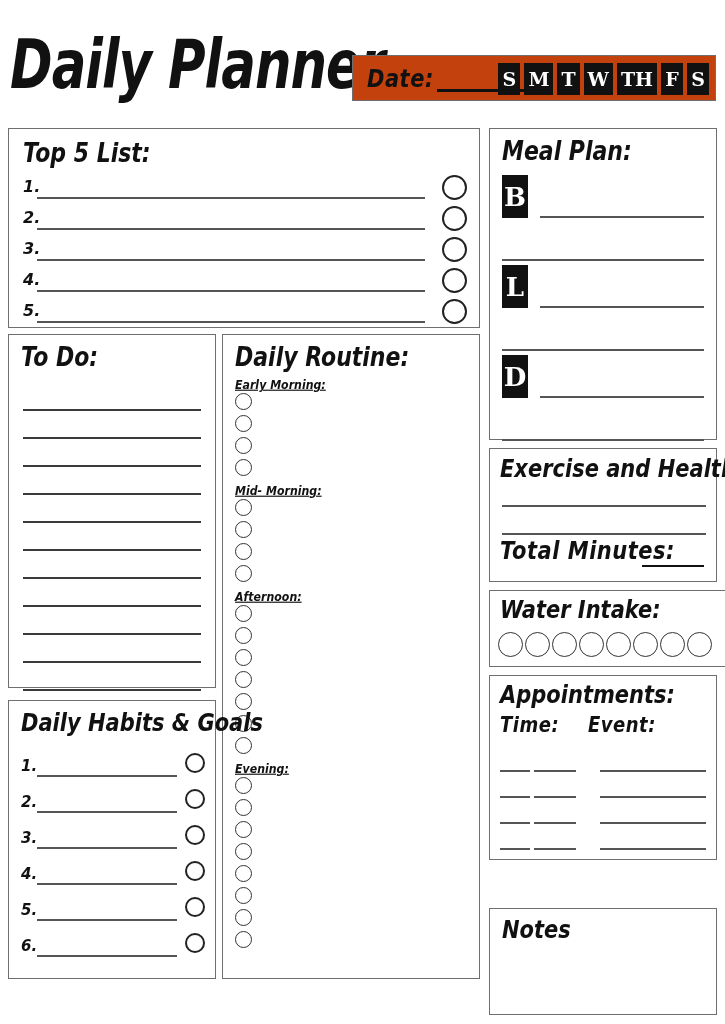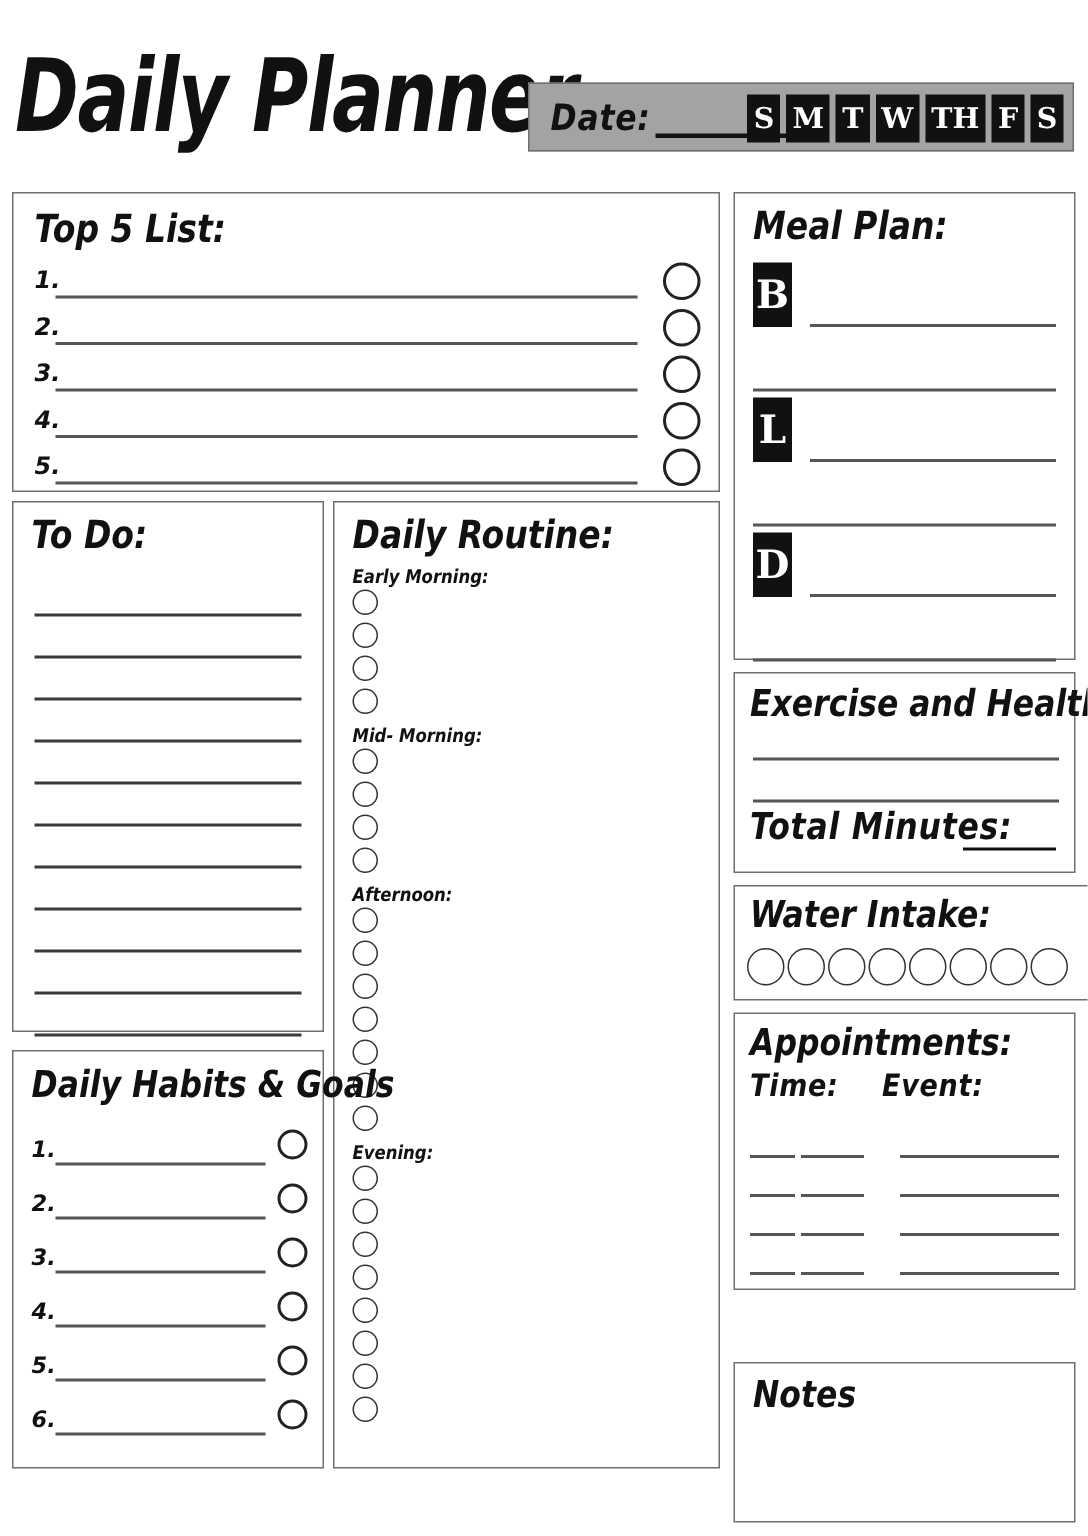--- a/index.html
+++ b/index.html
@@ -46,21 +46,21 @@
     line-height: 74px;
     white-space: nowrap;
     transform: scaleY(1.25) scaleX(0.95);
     transform-origin: left center;
   }
   .date-box {
     position: absolute;
     left: 352px; top: 21px;
     width: 364px; height: 46px;
     border: 1.5px solid #6f6f6f;
-    background: #a3a3a3;
+    background: #c2410c;
   }
   .date-label {
     position: absolute;
     left: 14px; top: 9px;
     font-size: 21px;
     font-weight: 700;
     font-style: italic;
     transform: scaleY(1.15);
     transform-origin: left top;
     white-space: nowrap;
@@ -183,21 +183,21 @@
     content: "";
     position: absolute;
     left: 0; right: 0; bottom: 0;
     height: 2px;
     background: #3a3a3a;
   }
 
   
   #routine { left: 222px; top: 334px; width: 258px; height: 645px; }
   #routine .panel-title { position: absolute; left: 12px; top: 10px; }
-  .routine-body { position: absolute; left: 12px; top: 42px; right: 8px; }
+  .routine-body { position: absolute; left: 12px; top: 42px; right: 8px; text-decoration: underline; }
   .routine-group { margin-bottom: 7px; }
   .routine-sub {
     font-size: 11px;
     font-weight: 700;
     font-style: italic;
     letter-spacing: 0px;
     transform: scaleY(1.15);
     transform-origin: left top;
     margin-bottom: 3px;
     white-space: nowrap;

